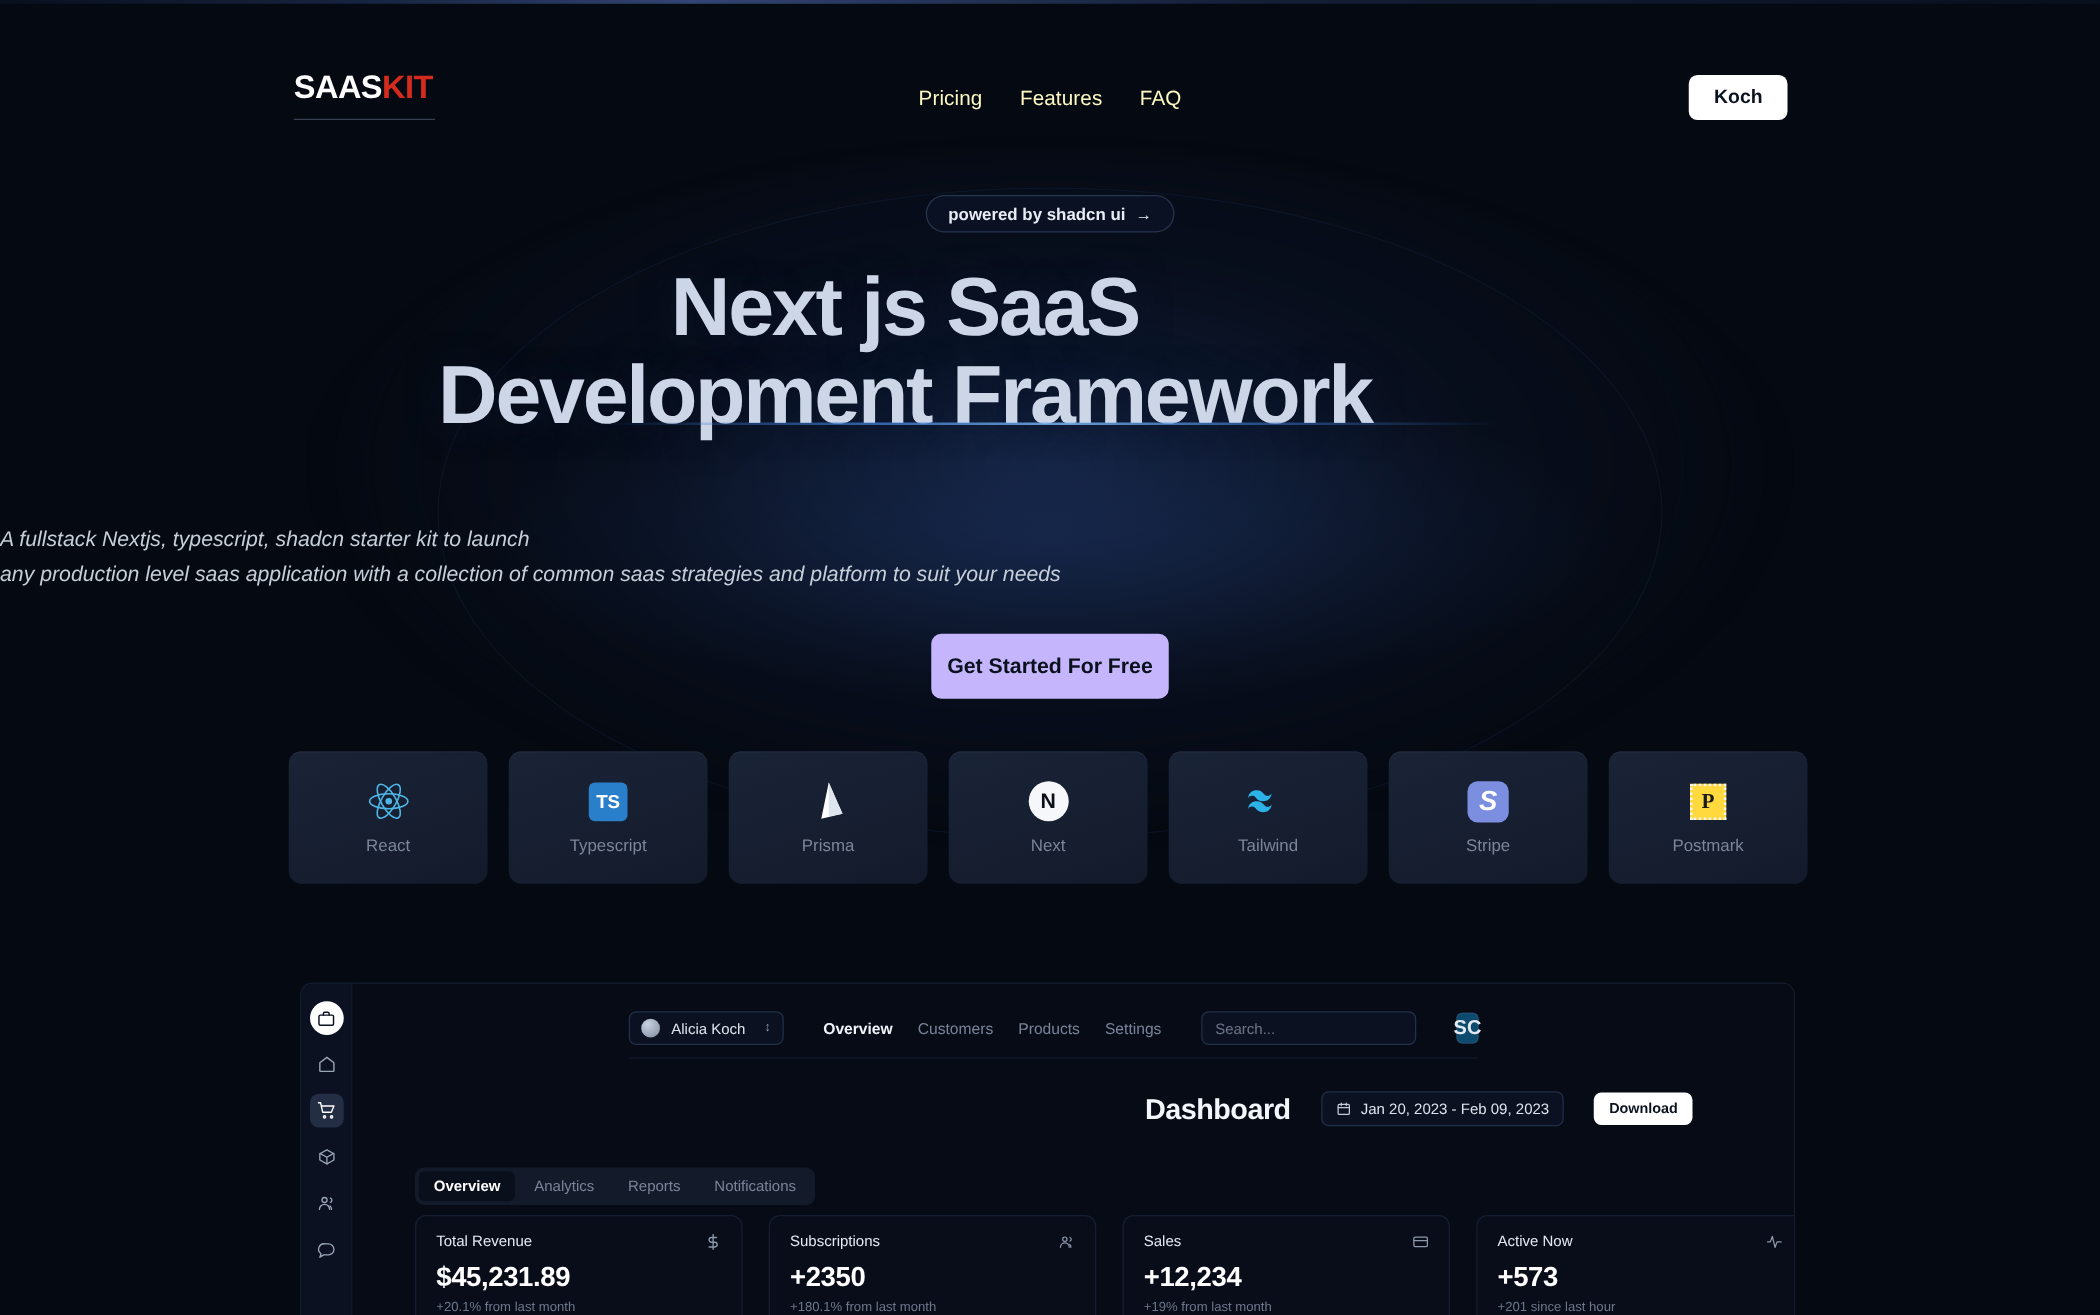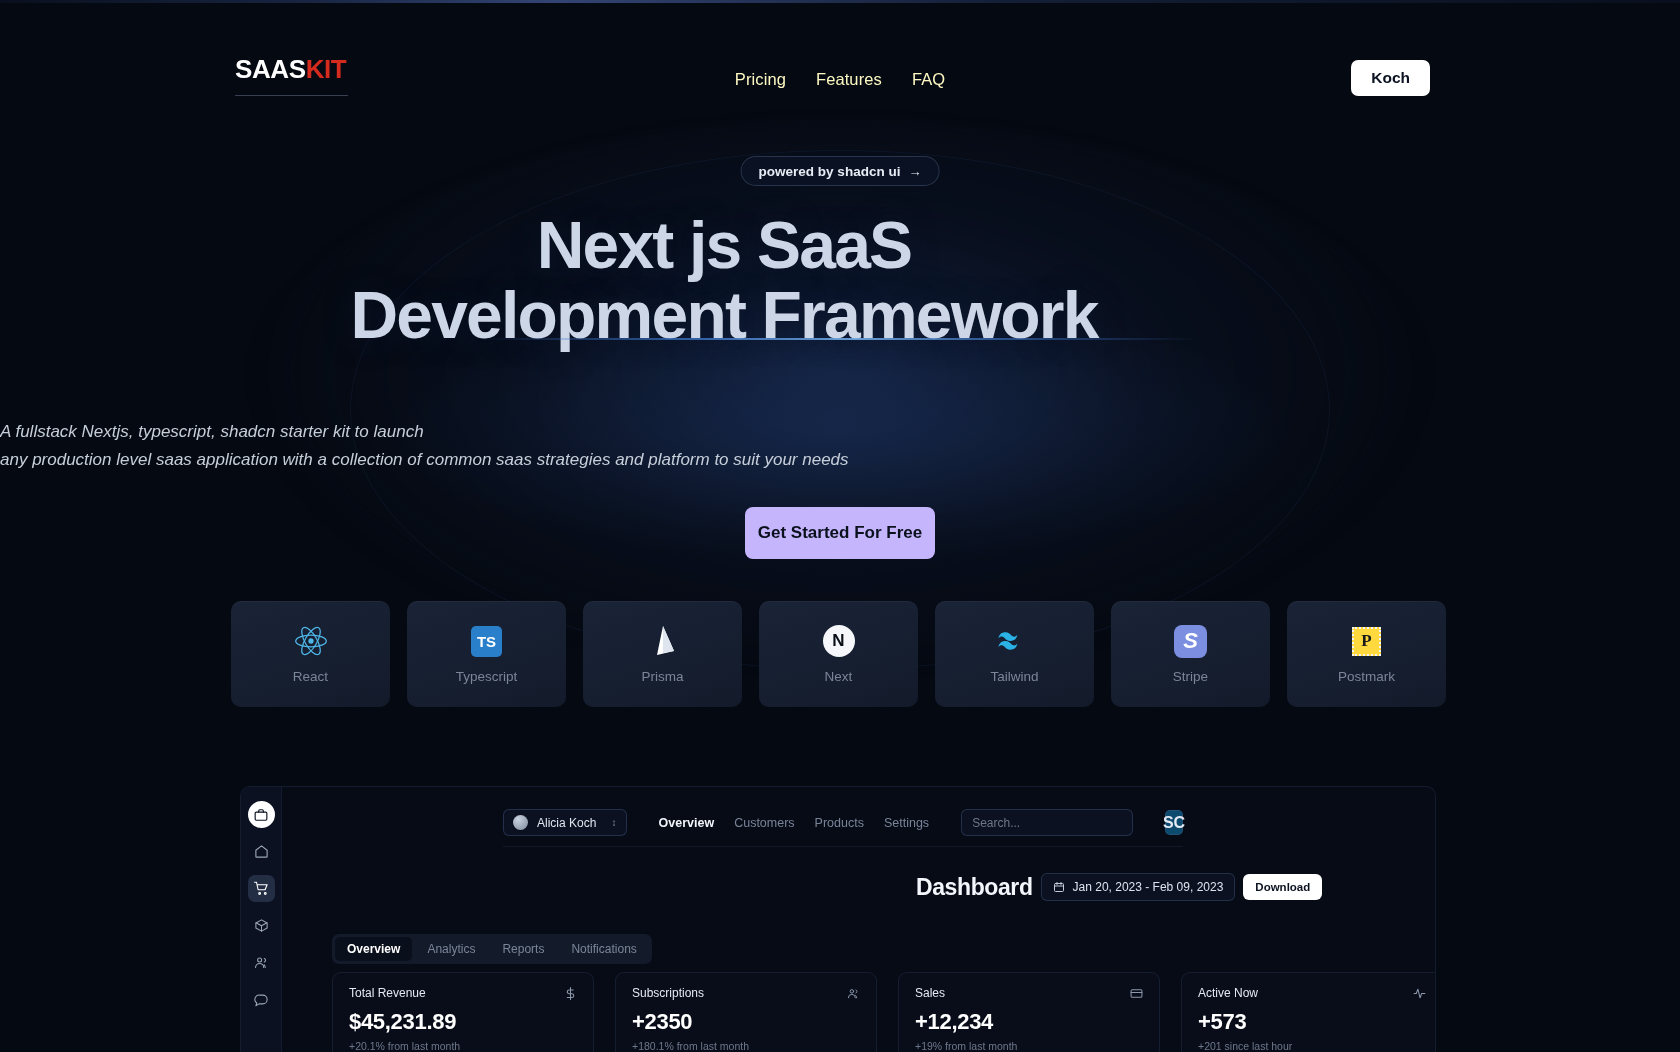--- a/index.html
+++ b/index.html
@@ -205,21 +205,21 @@
   }
   .sc-badge {
     width: 18px; height: 25px; border-radius: 5px;
     border: 1px solid rgba(70,92,135,.42); background: #0c4a6e;
     color: #e4e9f2; font-size: 16px; font-weight: bold;
     display: flex; align-items: center; justify-content: center;
   }
 
   .dash-head {
     position: absolute; left: 634px; top: 86px;
-    display: flex; align-items: center; gap: 8px;
+    display: flex; align-items: center; gap: 24px;
   }
   .dash-title { font-size: 23px; font-weight: bold; color: #f3f6fb; letter-spacing: -.4px; }
   .date-pill {
     display: flex; align-items: center; gap: 8px;
     height: 28px; padding: 0 11px;
     border: 1px solid rgba(70,92,135,.40); border-radius: 6px;
     background: #0b1120; color: #dde4ef; font-size: 12px; white-space: nowrap;
   }
   .dl-btn {
     height: 26px; padding: 0 12px; border: none; border-radius: 6px;

